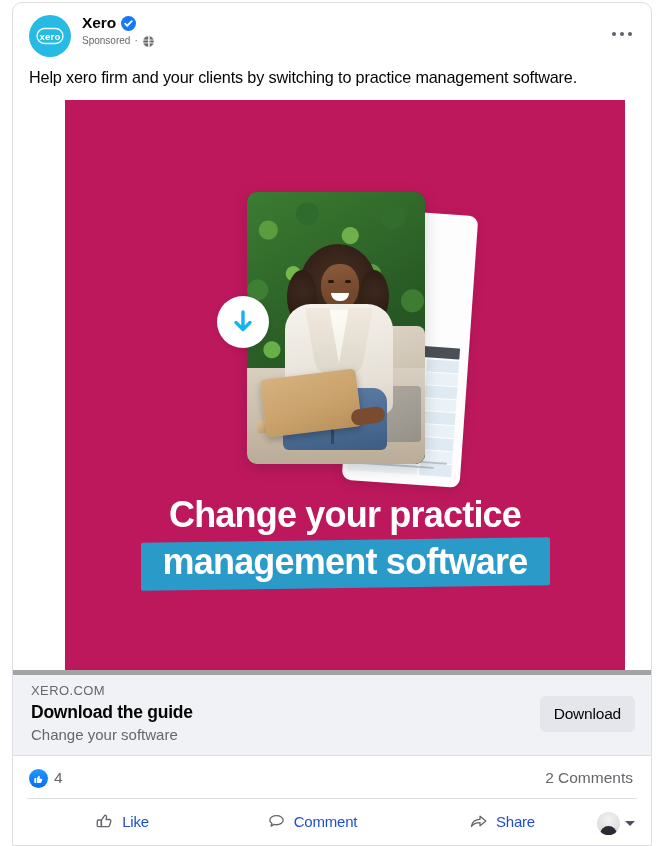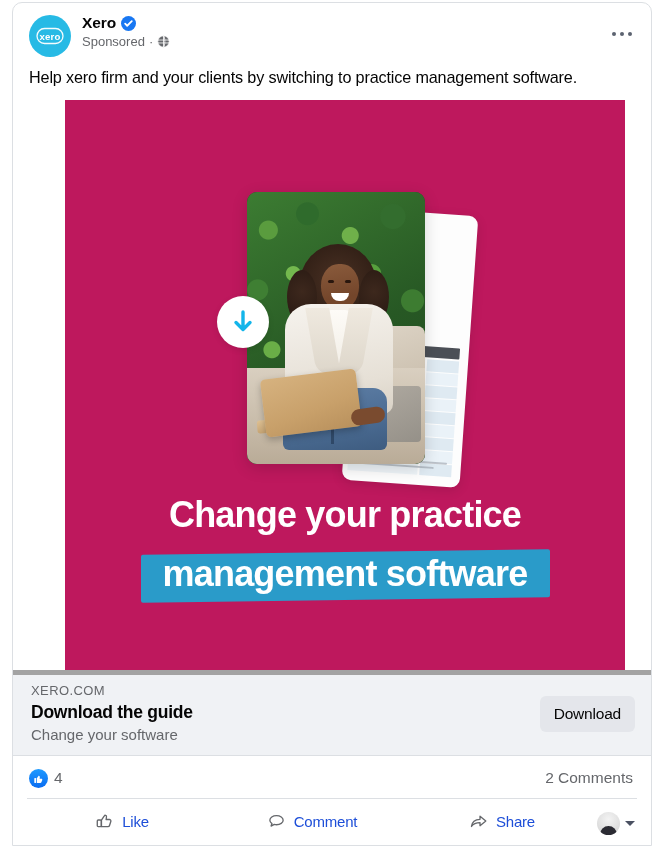--- a/index.html
+++ b/index.html
@@ -78,21 +78,21 @@
     flex: 0 0 15px;
     display: block;
     margin-top: 1px;
   }
 
   .meta-row {
     display: flex;
     align-items: center;
     gap: 4px;
     margin-top: 2px;
-    font-size: 13px;
+    font-size: 10px;
     color: #65676b;
   }
 
   .globe-icon {
     width: 13px;
     height: 13px;
     flex: 0 0 13px;
     margin-top: 1px;
   }
 
@@ -440,21 +440,21 @@
     font-size: 36px;
     font-weight: bold;
     color: #ffffff;
     letter-spacing: -0.8px;
     line-height: 1.08;
   }
 
   .hl-line2-wrap {
     position: relative;
     display: inline-block;
-    margin-top: 18px;
+    margin-top: 6px;
   }
 
   .hl-band {
     position: absolute;
     left: -16px;
     right: -16px;
     top: -1px;
     bottom: -6px;
     background: #2a9bc9;
     transform: skewY(-0.8deg);

